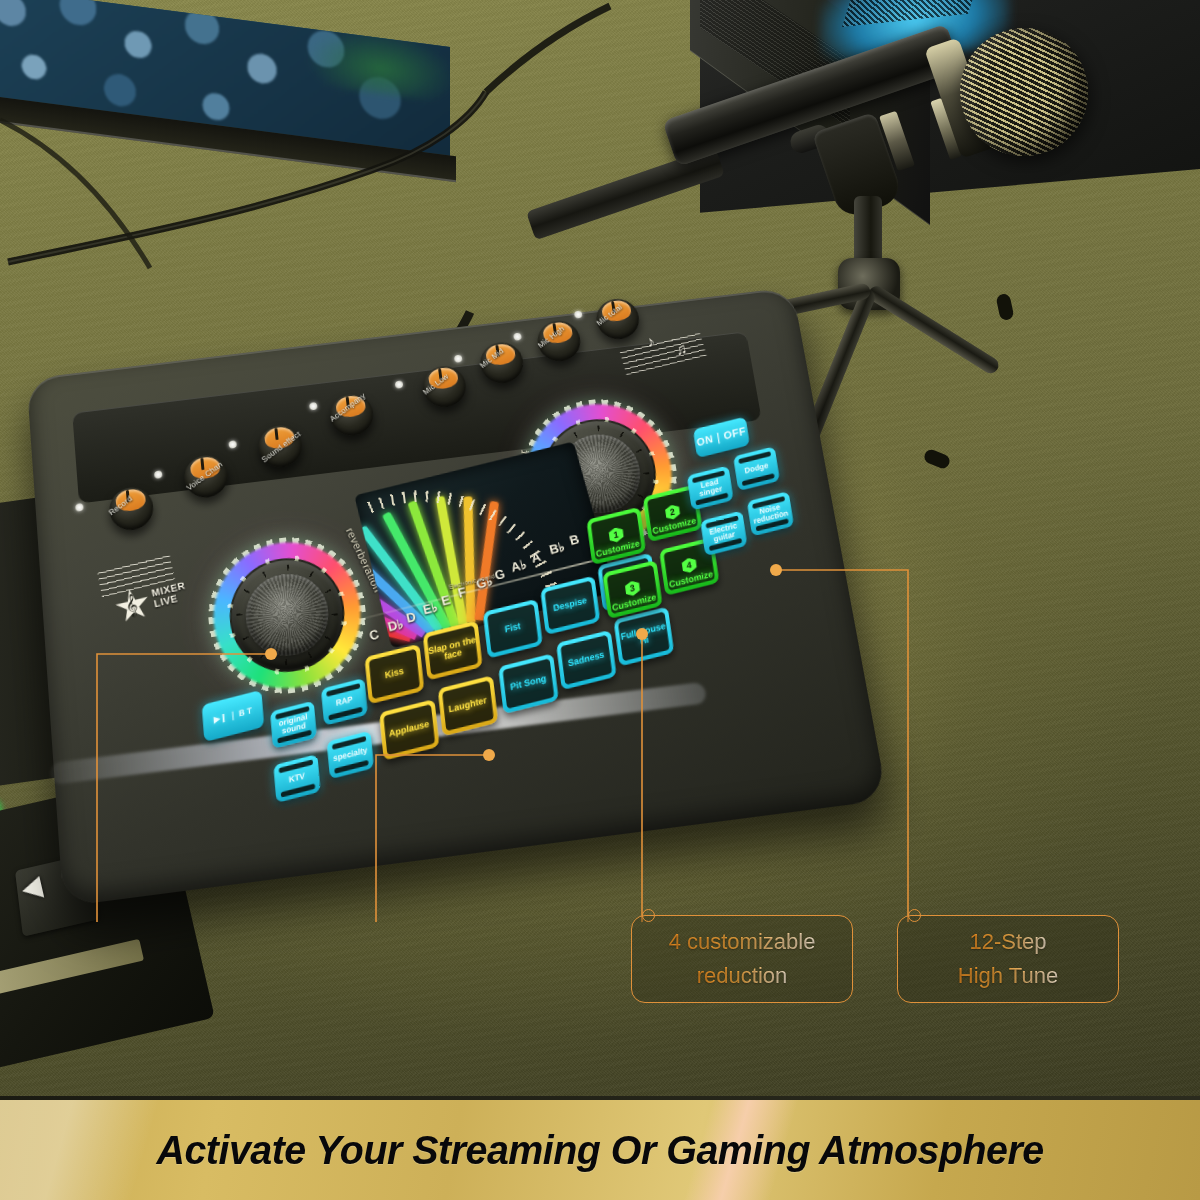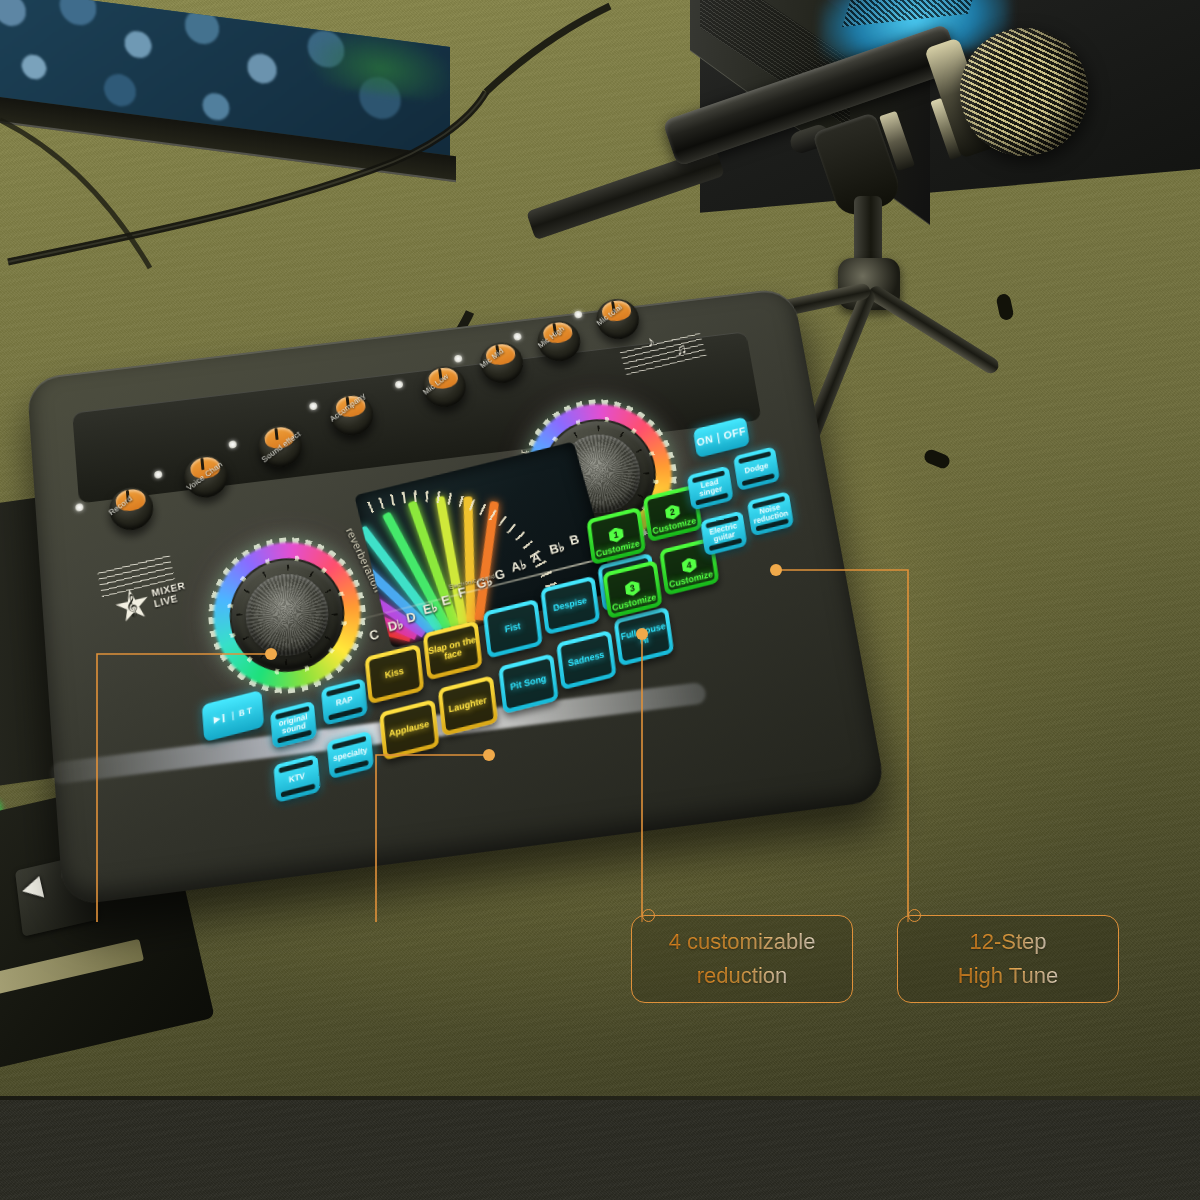--- a/index.html
+++ b/index.html
@@ -808,14 +808,17 @@
     <div class="line">reduction</div>
   </div>
 
   <div class="callout" style="left:897px; top:915px;text-align:center;">
     <div class="anchor"></div>
     <div class="line">12-Step</div>
     <div class="line">High Tune</div>
   </div>
 
   <div class="banner-top"></div>
+  <div class="banner">
+    <div class="title">Activate Your Streaming Or Gaming Atmosphere</div>
+  </div>
 
 </div>
 
 </body></html>

